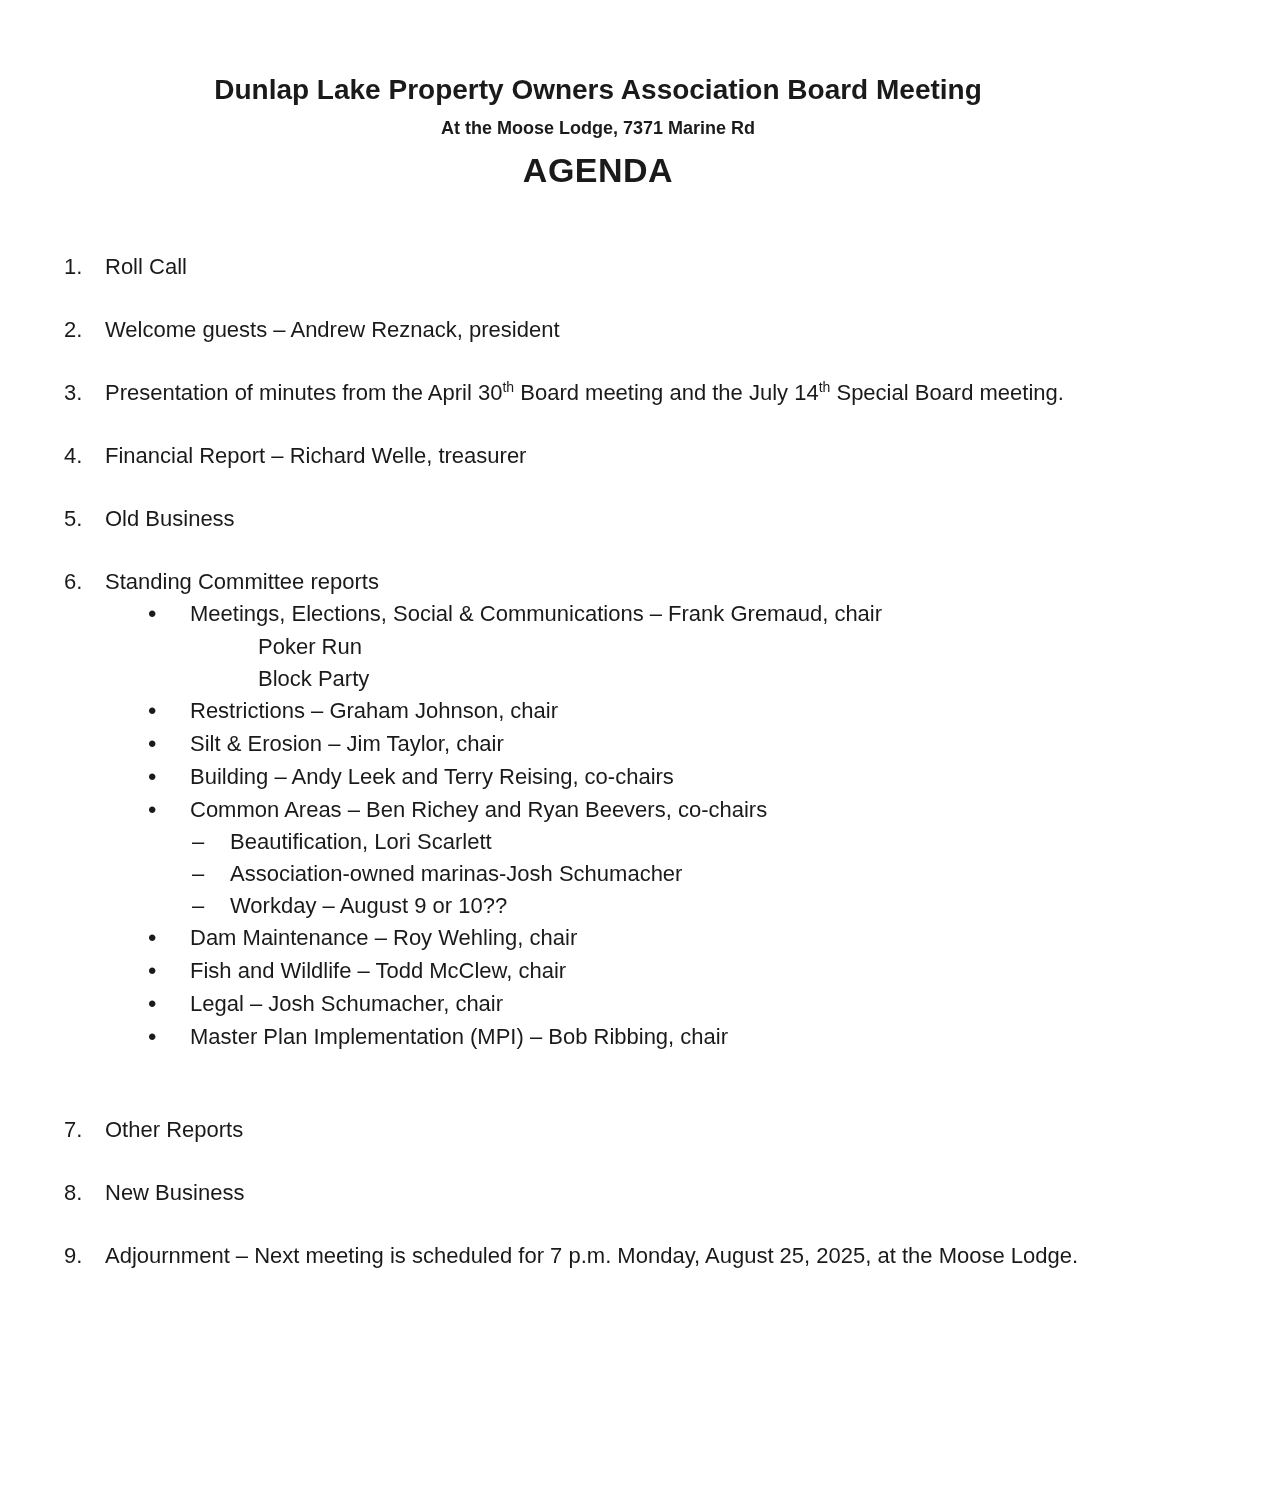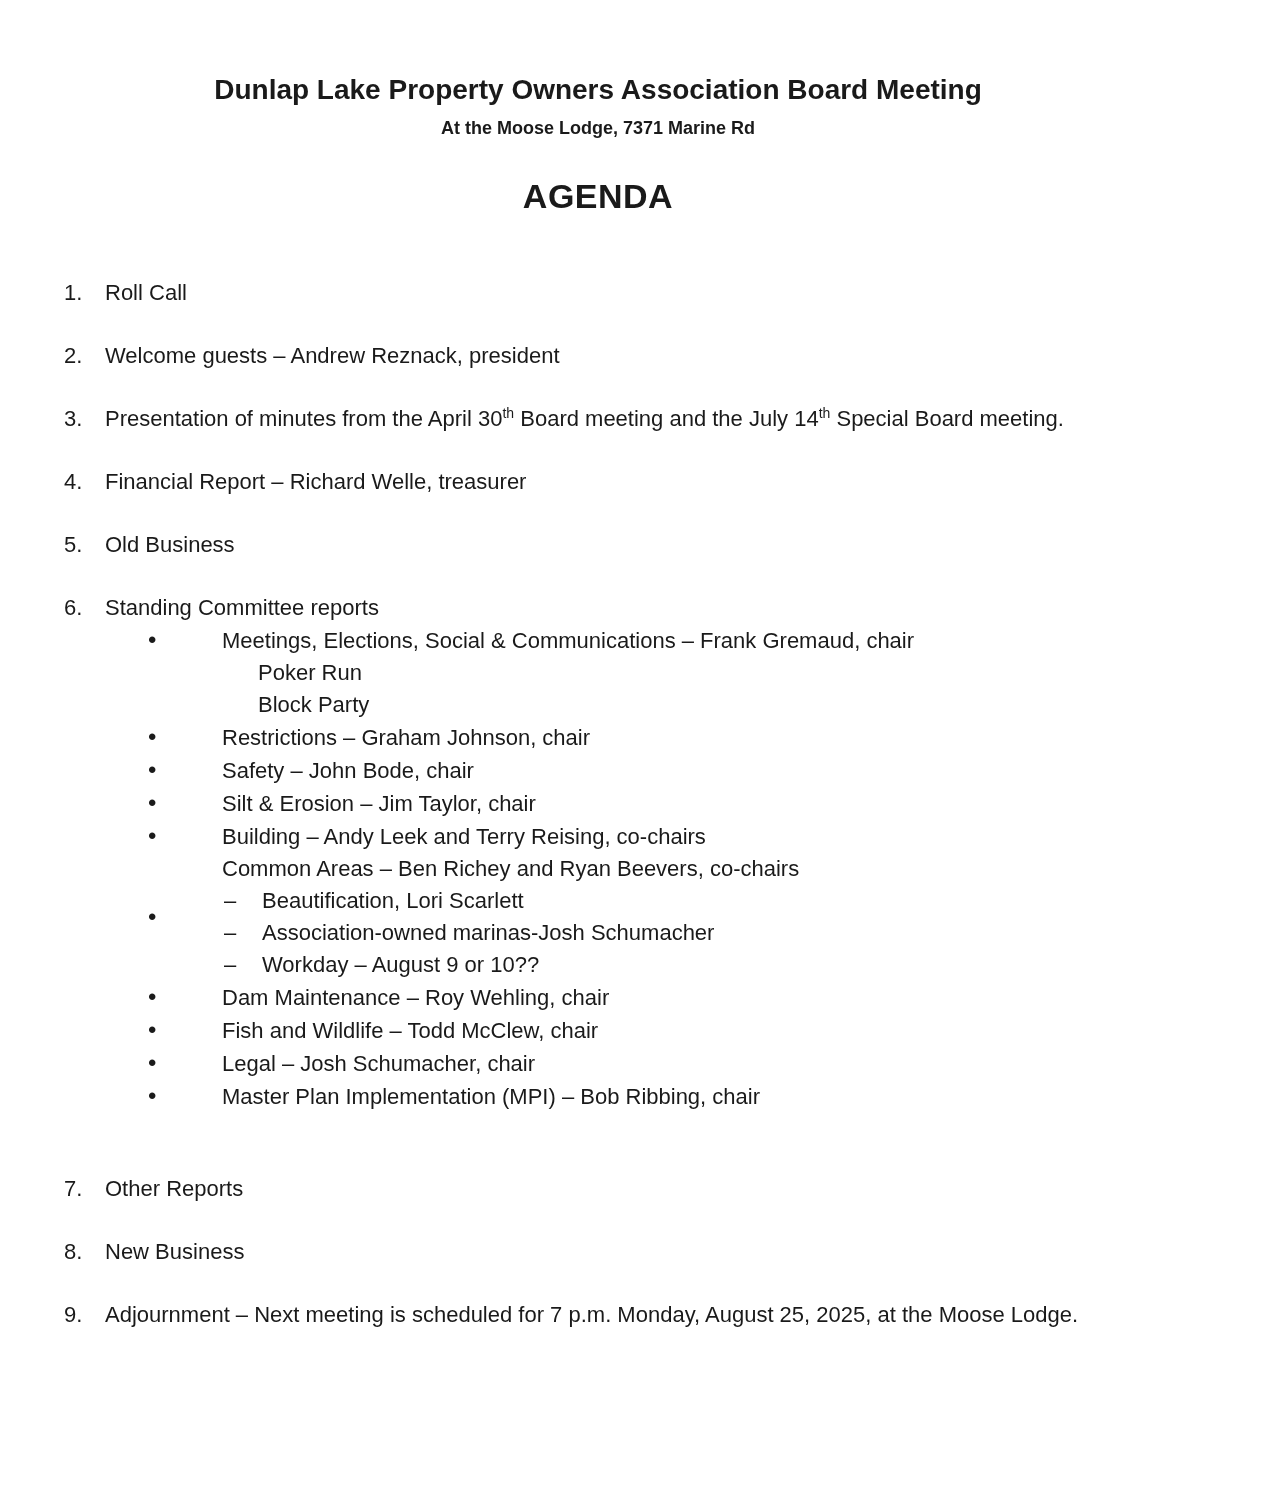--- a/index.html
+++ b/index.html
@@ -26,21 +26,20 @@
   }
   .subtitle-line {
     font-size: 18px;
     font-weight: bold;
     line-height: 36px;
   }
   .agenda-heading {
     font-size: 34px;
     font-weight: bold;
     line-height: 48px;
-    margin-top: 26px;
     letter-spacing: 0.5px;
   }
   
   .agenda-list { margin-top: 57px; }
   .item {
     display: flex;
     align-items: flex-start;
     margin-bottom: 31px;
     font-size: 22px;
     line-height: 32px;
@@ -53,23 +52,22 @@
   .item-body { flex: 1 1 auto; }
   sup {
     font-size: 14px;
     vertical-align: super;
     line-height: 0;
   }
   
   .bullet-list { padding-left: 43px; }
   .bullet-line {
     display: flex;
-    align-items: center;
+    align-items: flex-start;
     line-height: 32px;
-    gap: 32px;
   }
   .bullet-marker {
     flex: 0 0 42px;
     display: inline-block;
   }
   .bullet-marker::before { content: "\2022"; font-size: 24px; }
   .bullet-content { flex: 1 1 auto; }
   
   .plain-sub { margin-left: 110px; line-height: 32px; }
   
@@ -132,24 +130,20 @@
             <div class="bullet-content">Meetings, Elections, Social &amp; Communications – Frank Gremaud, chair</div>
           </div>
           <div class="plain-sub">Poker Run</div>
           <div class="plain-sub">Block Party</div>
 
           <div class="bullet-line">
             <span class="bullet-marker"></span>
             <div class="bullet-content">Restrictions – Graham Johnson, chair</div>
           </div>
 
-          <div class="bullet-line">
-            <span class="bullet-marker"></span>
-            <div class="bullet-content">Safety – John Bode, chair</div>
-          </div>
 
           <div class="bullet-line">
             <span class="bullet-marker"></span>
             <div class="bullet-content">Silt &amp; Erosion – Jim Taylor, chair</div>
           </div>
 
           <div class="bullet-line">
             <span class="bullet-marker"></span>
             <div class="bullet-content">Building – Andy Leek and Terry Reising, co-chairs</div>
           </div>

